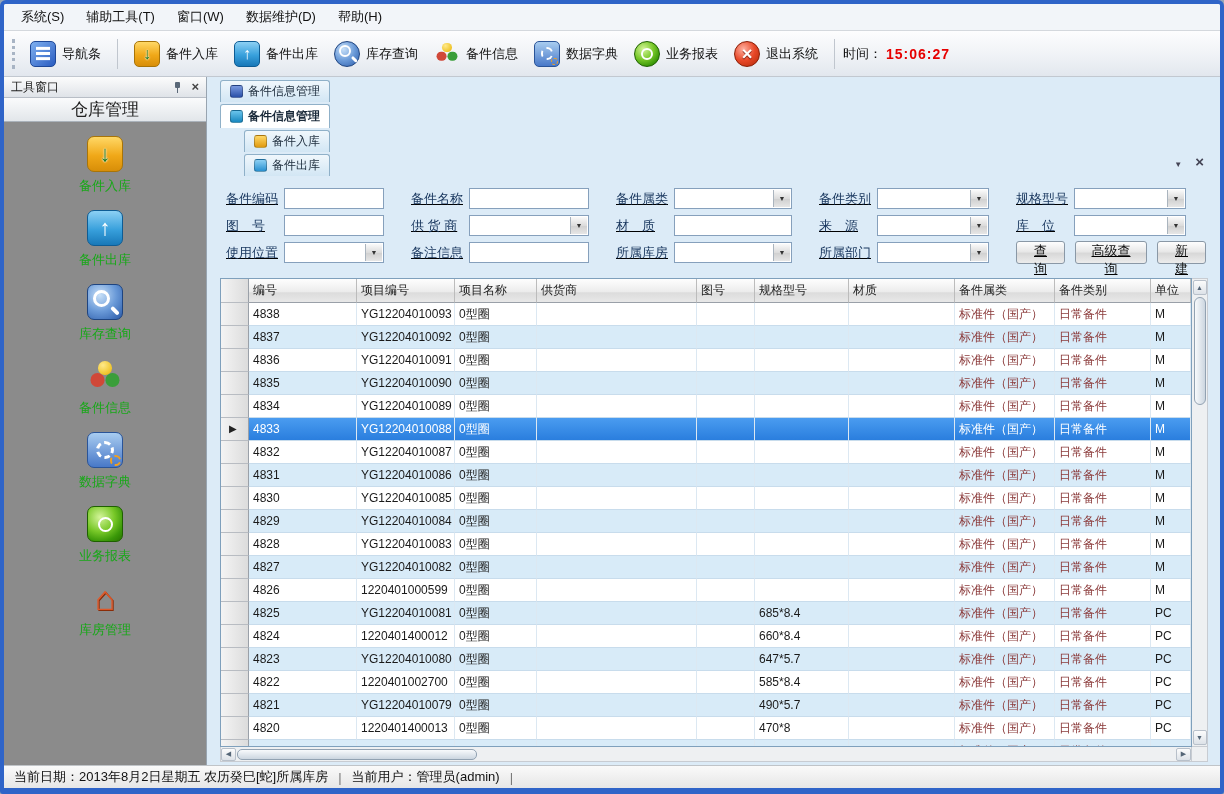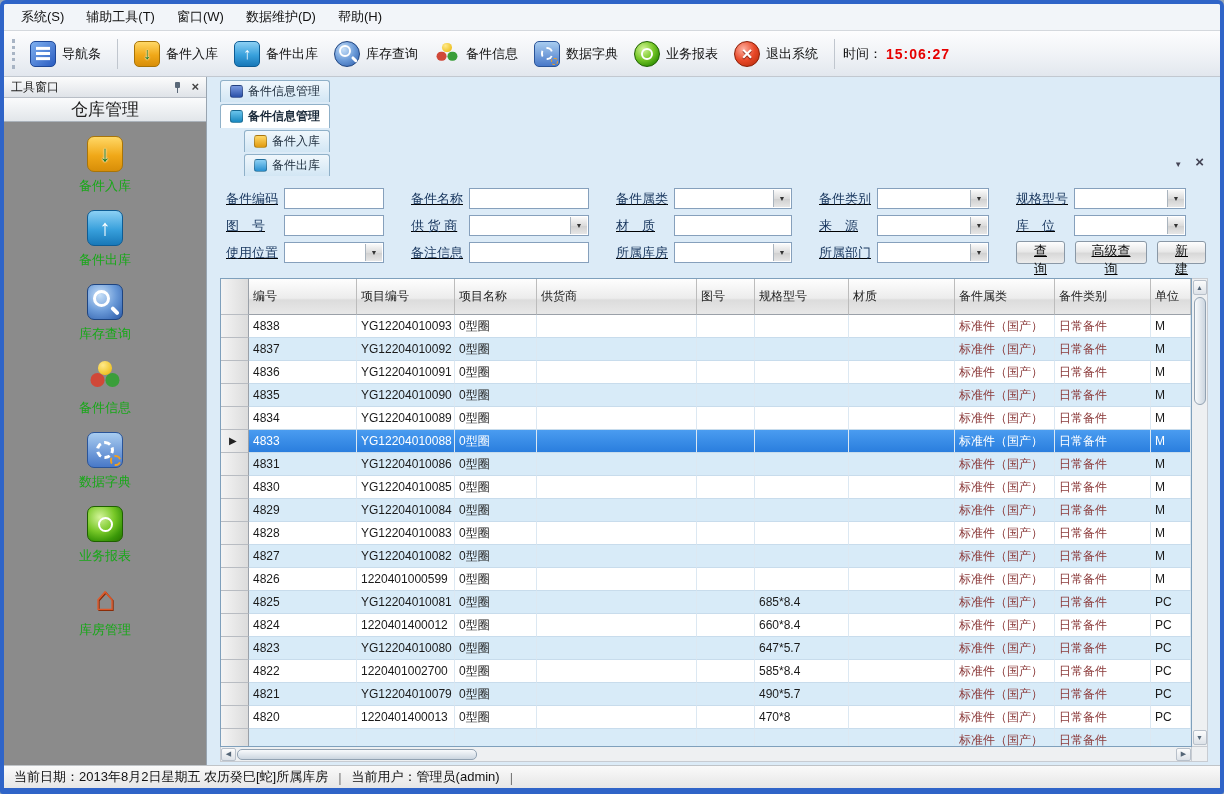--- a/index.html
+++ b/index.html
@@ -119,21 +119,21 @@
   .w1{width:100px;} .w2{width:120px;} .w3{width:118px;} .w4{width:112px;} .w5{width:112px;}
   .f-actions {margin-left:auto;display:flex;gap:10px;padding-right:4px;}
   .btn {height:23px;padding:0 12px;font-size:13px;color:#111;font-family:inherit;
     background:linear-gradient(#fefefe,#e8e8e8 45%,#d8d8d8 55%,#ececec);border:1px solid #8a98a6;border-radius:3px;}
 
   
   .grid-region {margin-top:6px;}
   .grid-flex {display:flex;}
   .grid-wrapper {width:972px;height:469px;overflow:hidden;border:1px solid #7fa0bc;background:#fff;}
   table {border-collapse:separate;border-spacing:0;table-layout:fixed;width:970px;font-size:12px;}
-  th {height:36px;font-weight:normal;text-align:left;padding:0 4px;color:#222;white-space:nowrap;overflow:hidden;
+  th {height:24px;font-weight:normal;text-align:left;padding:0 4px;color:#222;white-space:nowrap;overflow:hidden;
     background:linear-gradient(#fefefe,#ececec 55%,#dcdcdc 60%,#e8e8e8);
     border-right:1px solid #bcbcbc;border-bottom:1px solid #9aa0a8;}
   td {height:23px;padding:0 4px;border-right:1px solid #dce8f2;border-bottom:1px solid #c8dcec;color:#1a1a1a;
     white-space:nowrap;overflow:hidden;}
   th.selector,td.selector {background:linear-gradient(90deg,#f4f4f4,#dcdcdc);border-right:1px solid #9aa0a8;
     border-bottom:1px solid #b8bcc2;}
   tr.alt td:not(.selector) {background:#d8ebf8;}
   td.maroon {color:#8b3a3a;}
   tr.selected td:not(.selector) {background:linear-gradient(#4a9cf0,#2a7ede);color:#fff !important;}
   td.selector {position:relative;}
@@ -475,20 +475,33 @@
                     <td>YG12204010088</td>
                     <td>0型圈</td>
                     <td></td>
                     <td></td>
                     <td></td>
                     <td></td>
                     <td class="maroon">标准件（国产）</td>
                     <td class="maroon">日常备件</td>
                     <td>M</td>
                   </tr>
+                  <tr class="row">
+                    <td class="selector"></td>
+                    <td>4832</td>
+                    <td>YG12204010087</td>
+                    <td>0型圈</td>
+                    <td></td>
+                    <td></td>
+                    <td></td>
+                    <td></td>
+                    <td class="maroon">标准件（国产）</td>
+                    <td class="maroon">日常备件</td>
+                    <td>M</td>
+                  </tr>
                   <tr class="row alt">
                     <td class="selector"></td>
                     <td>4831</td>
                     <td>YG12204010086</td>
                     <td>0型圈</td>
                     <td></td>
                     <td></td>
                     <td></td>
                     <td></td>
                     <td class="maroon">标准件（国产）</td>

